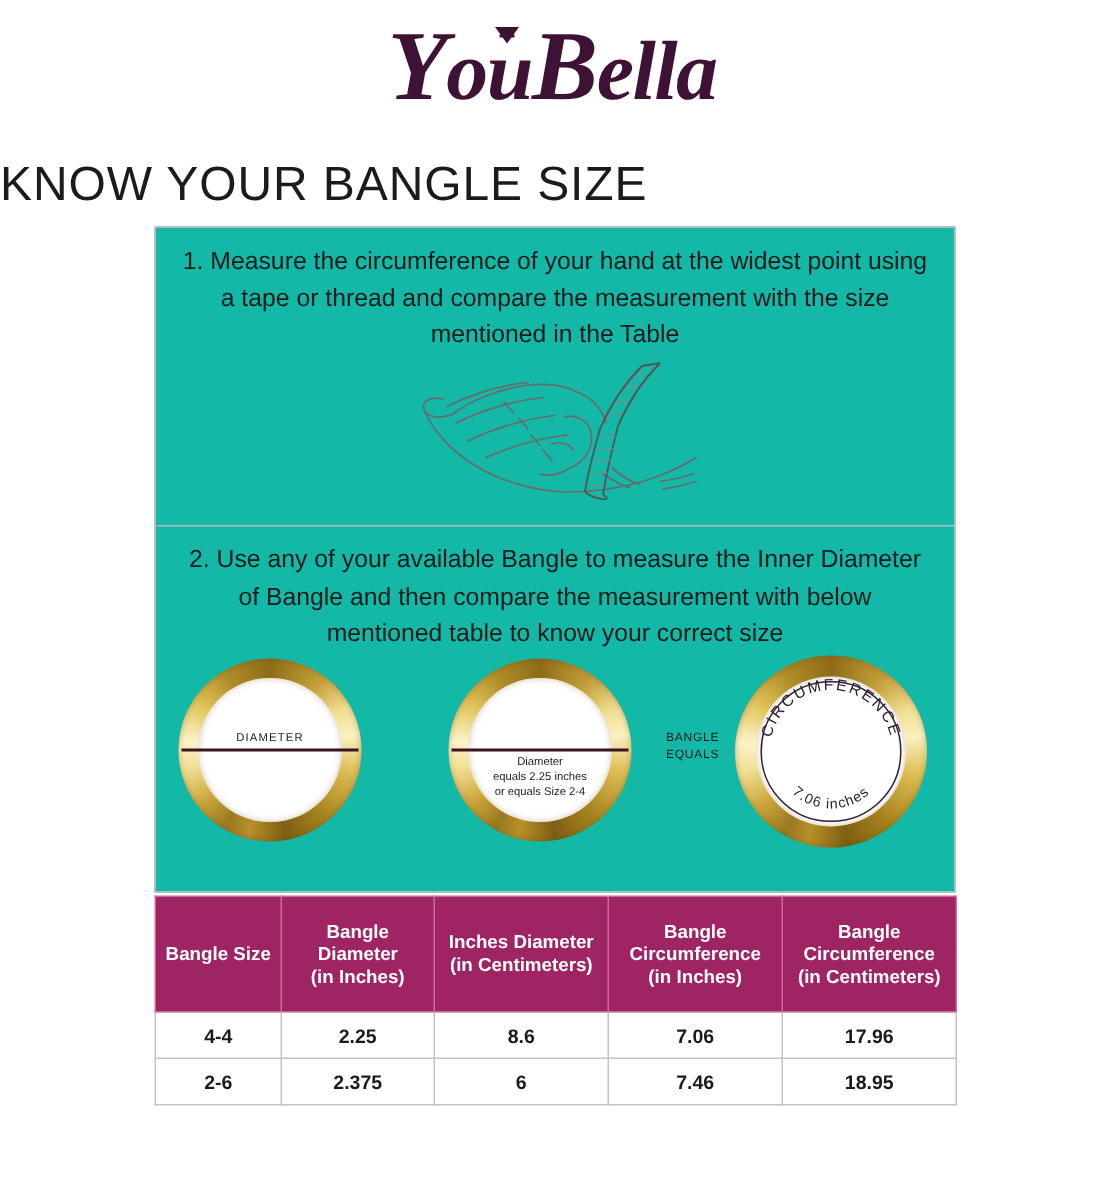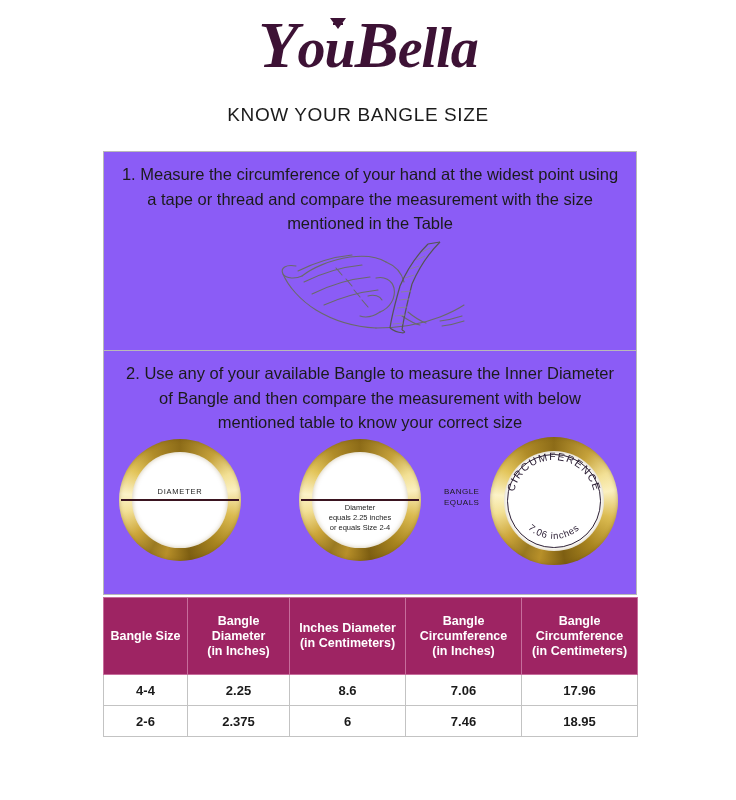--- a/index.html
+++ b/index.html
@@ -28,28 +28,28 @@
     border-left:8px solid transparent;border-right:8px solid transparent;
     border-top:11px solid #3D1235;
   }
   .gem:after{
     content:"";position:absolute;left:-5px;top:-10px;
     width:10px;height:4px;border-bottom:2px solid #3D1235;
   }
 
   
   .heading{
-    position:absolute;left:0;top:104px;width:716px;text-align:center;
-    font-size:19px;letter-spacing:.6px;font-weight:400;color:#1b1b1b;
+    position:absolute;left:0;top:104px;width:716px;text-align:left;
+    font-size:32px;letter-spacing:.6px;font-weight:400;color:#1b1b1b;
   }
 
   
   .frame{
     position:absolute;left:103px;top:151px;width:534px;height:444px;
-    border:1px solid #b9b9b9;box-sizing:border-box;background:#8b5cf6;
+    border:1px solid #b9b9b9;box-sizing:border-box;background:#14b8a6;
   }
   .sec1{
     position:relative;height:199px;border-bottom:1px solid #b9b9b9;
     box-sizing:border-box;
   }
   .sec2{position:relative;height:243px;}
 
   .steptext{
     padding:10px 16px 0 16px;text-align:center;
     font-size:16.5px;line-height:24.5px;color:#1b1b1b;

